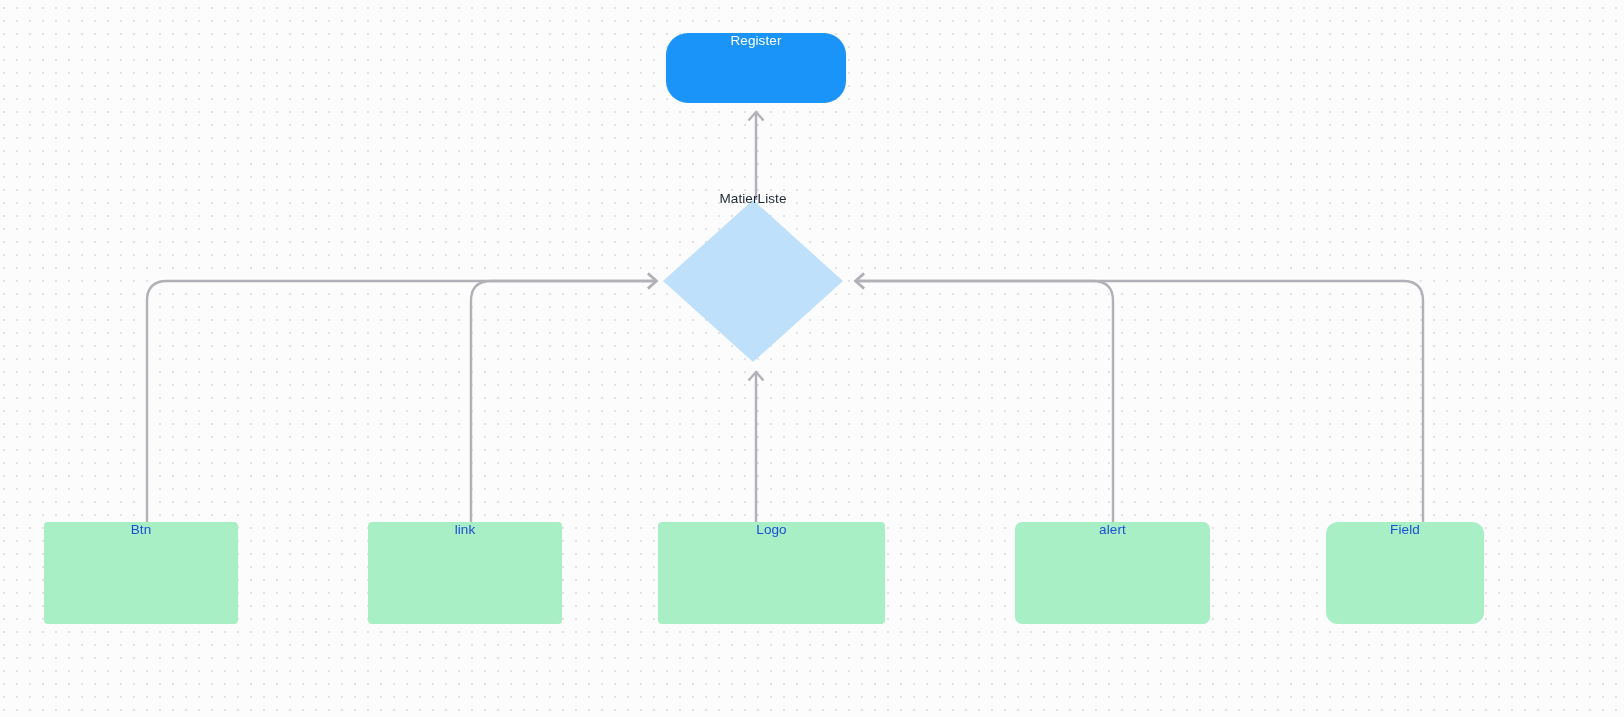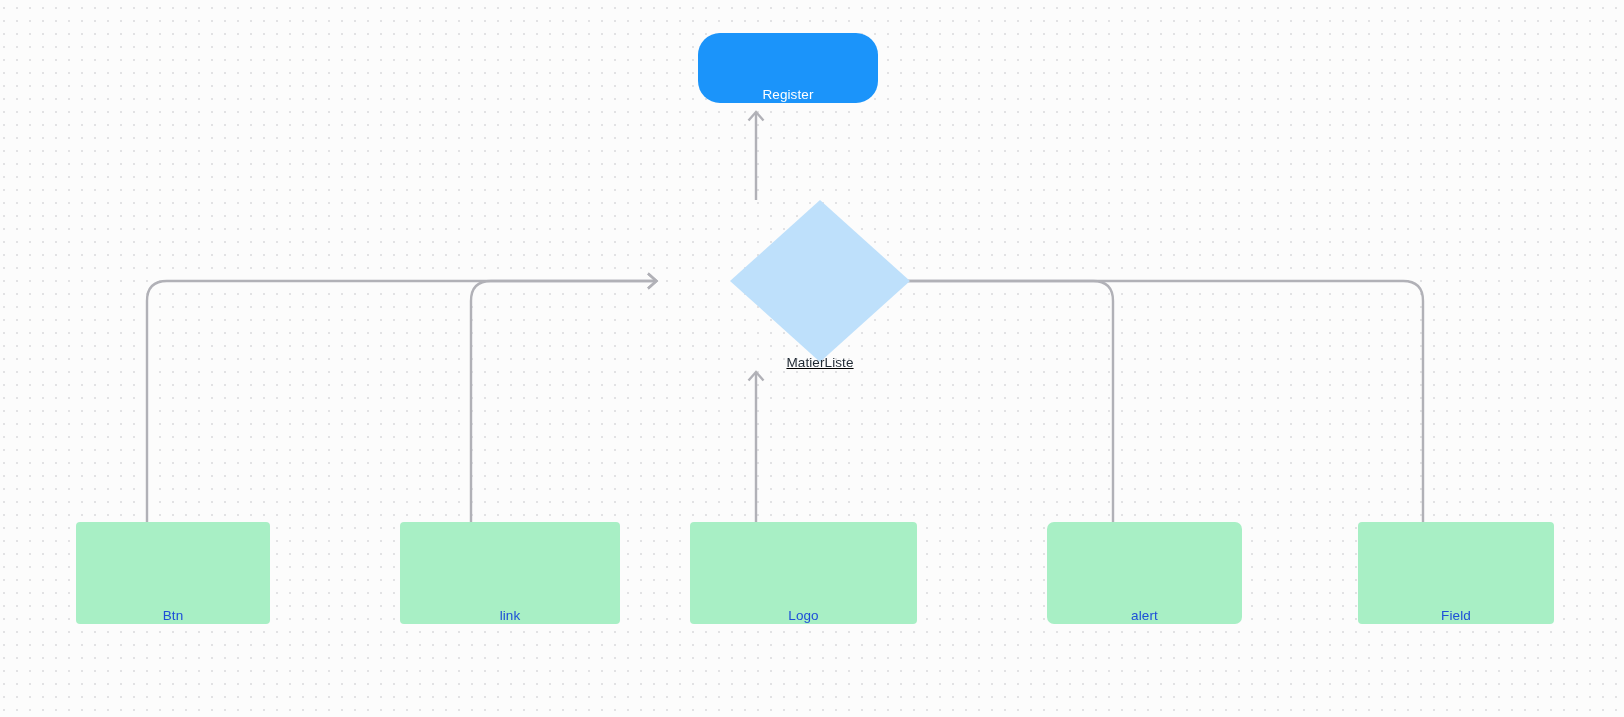--- a/index.html
+++ b/index.html
@@ -41,49 +41,47 @@
   .arrow-head {
     fill: none;
     stroke: #b1b1b7;
     stroke-width: 2.4;
     stroke-linecap: butt;
     stroke-linejoin: miter;
   }
   .node {
     position: absolute;
     display: flex;
-    align-items: flex-end;
+    align-items: flex-start;
     justify-content: center;
     text-align: center;
-    margin-left: 32px;
   }
   .node-label {
     font-size: 13.5px;
     line-height: 1.2;
     letter-spacing: 0.1px;
     user-select: none;
     white-space: nowrap;
   }
   
   #node-register {
     left: 666px;
     top: 33px;
     width: 180px;
     height: 70px;
     background: #1b94fa;
     border-radius: 22px;
   }
   #node-register .node-label { color: #ffffff; }
   
   #node-matierliste {
-    left: 688px;
+    left: 653px;
     top: 191px;
     width: 200px;
     height: 180px;
-    text-decoration: underline;
   }
   #node-matierliste .diamond-shape {
     position: absolute;
     left: 10px;
     top: 9px;
     width: 180px;
     height: 162px;
     background: #bee0fb;
     clip-path: polygon(50% 0%, 100% 50%, 50% 100%, 0% 50%);
   }
@@ -94,24 +92,24 @@
   }
   
   .node-green {
     background: #a8efc5;
     border-radius: 4px;
     height: 102px;
     top: 522px;
   }
   .node-green .node-label { color: #1d4ed8; }
   #node-btn   { left: 44px;   width: 194px; }
-  #node-link  { left: 368px;  width: 220px; }
+  #node-link  { left: 368px;  width: 194px; }
   #node-logo  { left: 658px;  width: 227px; }
   #node-alert { left: 1015px; width: 195px; border-radius: 7px; }
-  #node-field { left: 1326px; width: 196px; }
+  #node-field { left: 1326px; width: 158px; border-radius: 12px; }
 </style>
 </head>
 <body>
 
 <div id="canvas">
 
   <svg id="edge-layer" width="1624" height="717" viewBox="0 0 1624 717" xmlns="http://www.w3.org/2000/svg">
 
     <g>
       <path class="edge-path" d="M 756,200 L 756,113"></path>

